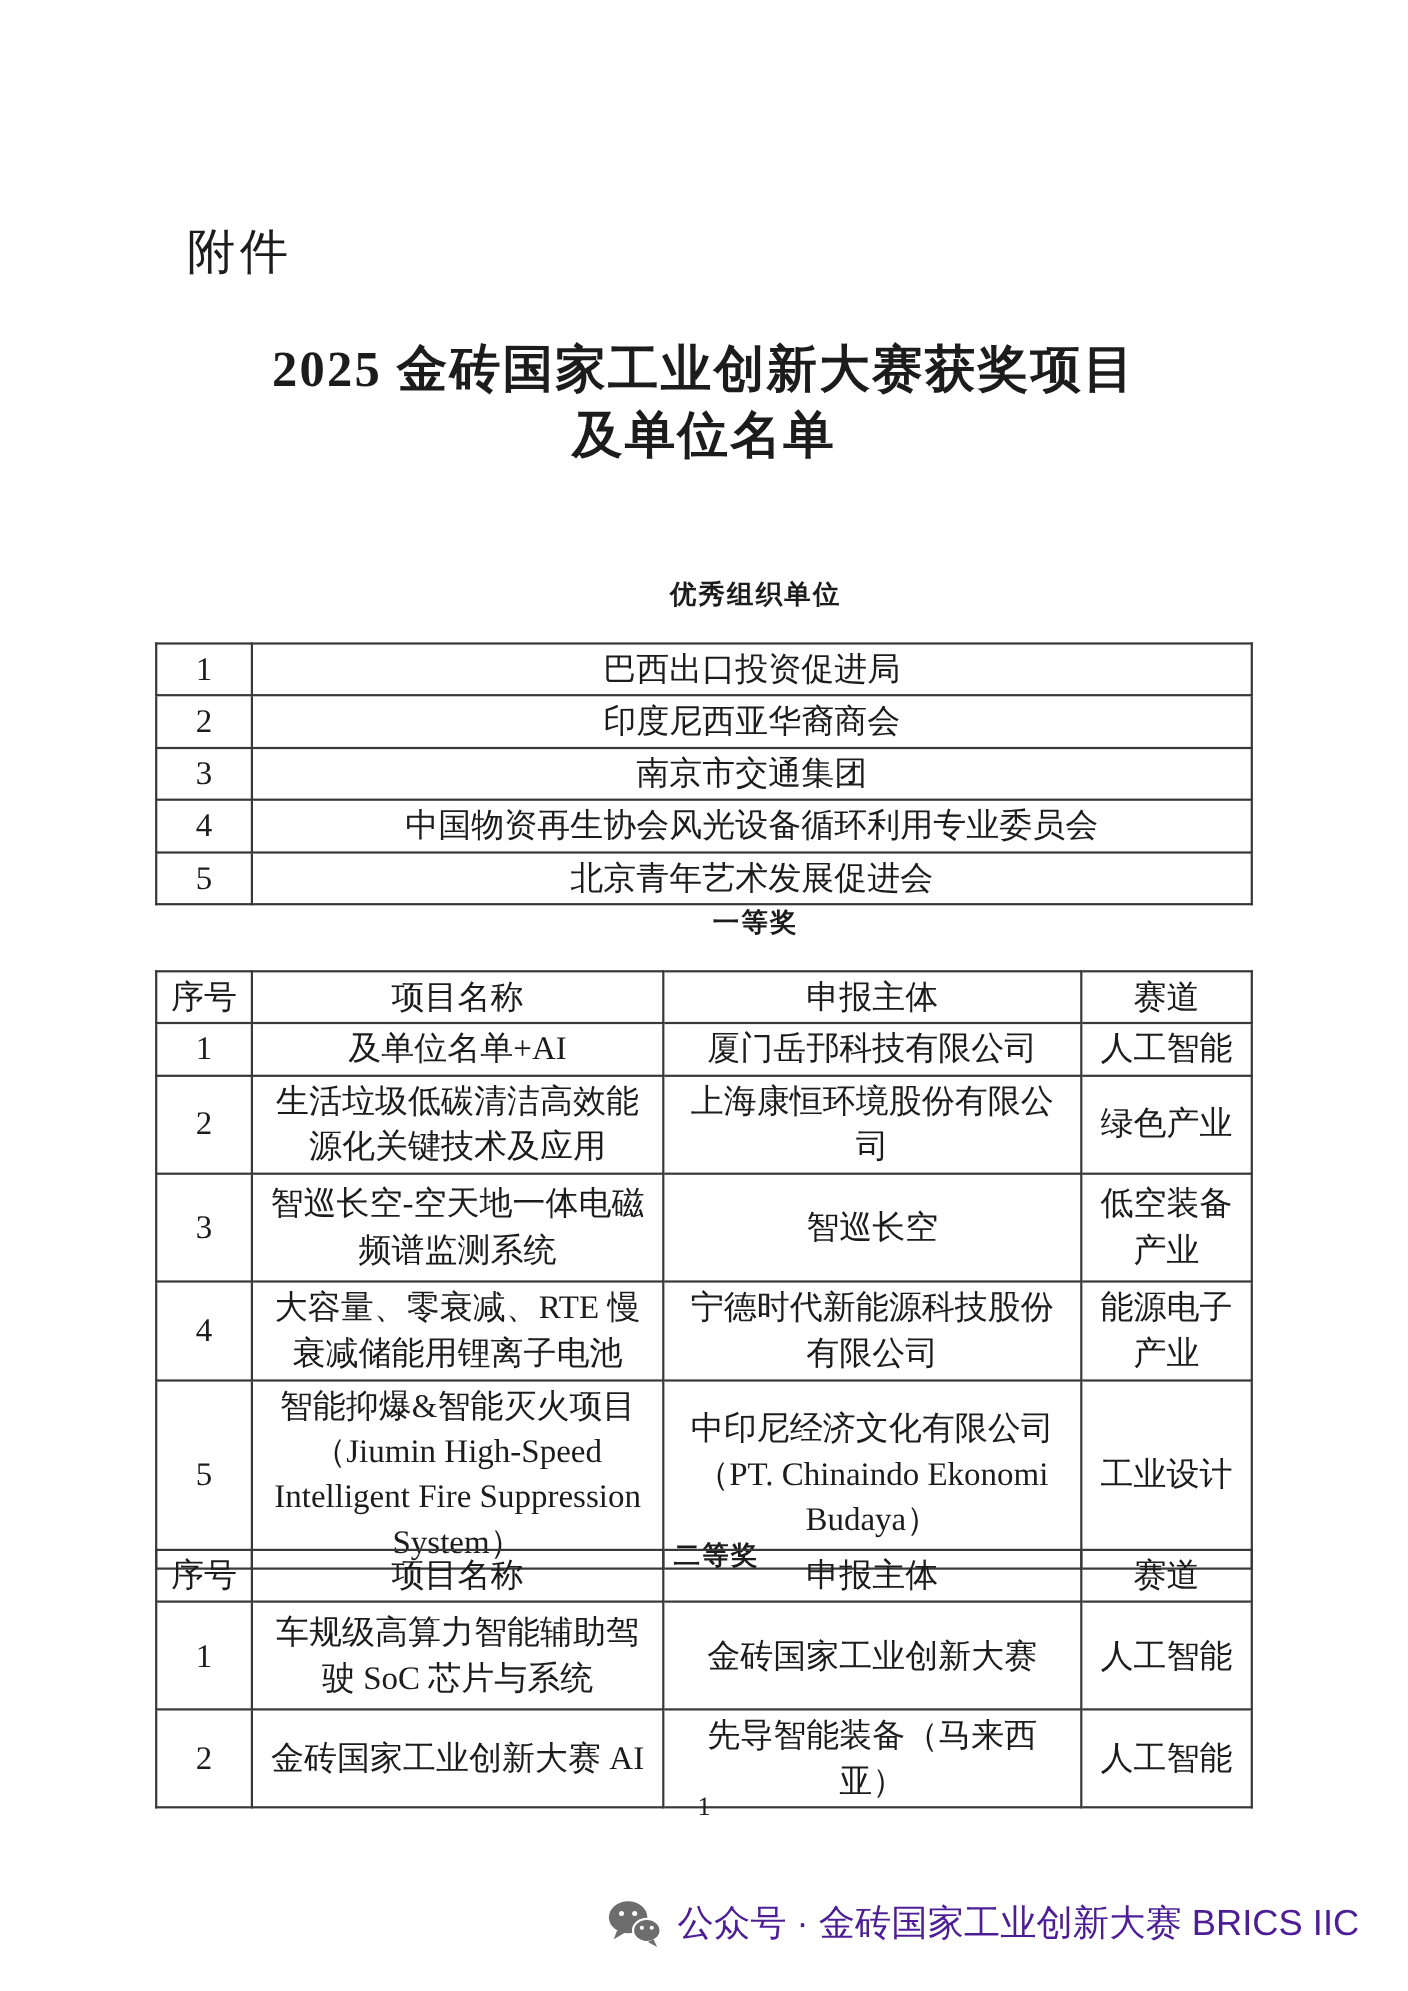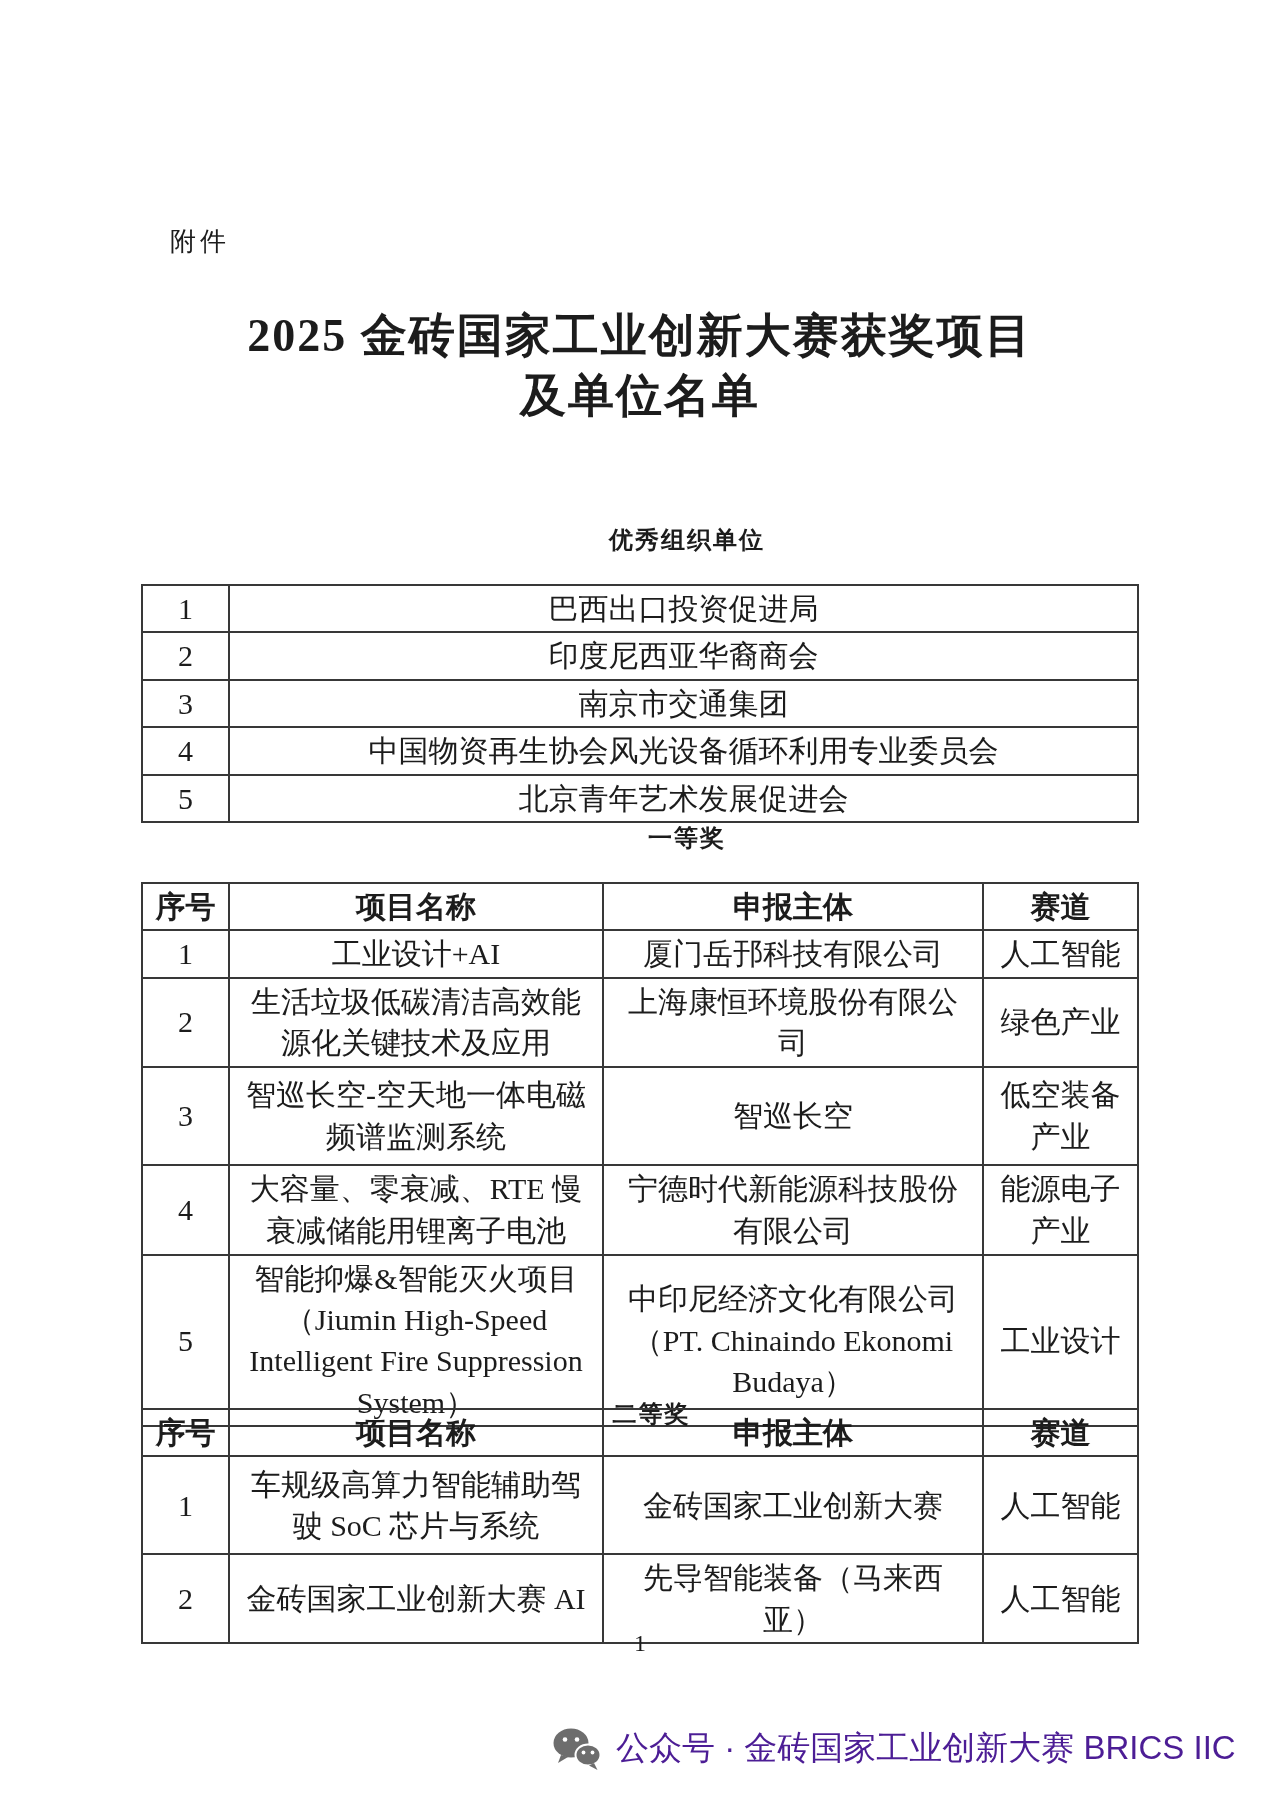--- a/index.html
+++ b/index.html
@@ -1,42 +1,42 @@
 <!DOCTYPE html>
 <html><head>
 <meta charset="utf-8">
 <style>
   html,body{margin:0;padding:0;background:#e8e8e8;}
   .page{
     position:relative;width:1280px;height:1810px;background:#ffffff;
     margin:0 auto;overflow:hidden;
     font-family:"Liberation Serif","DejaVu Serif",serif;color:#1c1c1c;
   }
-  .attachment{position:absolute;left:170px;top:224px;font-size:26px;letter-spacing:4px;}
+  .attachment{position:absolute;left:170px;top:200px;font-size:44px;letter-spacing:4px;}
   .doc-title{
     position:absolute;left:0;top:306px;width:100%;text-align:center;
     font-size:46px;font-weight:bold;line-height:60px;letter-spacing:2px;
   }
   .sec-heading{
     position:absolute;left:0;width:100%;text-align:center;box-sizing:border-box;padding-left:94px;
     font-family:"Liberation Sans","DejaVu Sans",sans-serif;
     font-size:24px;font-weight:bold;letter-spacing:2px;
   }
   .sec-heading.org{top:524px;}
   .sec-heading.first{top:822px;}
   .sec-heading.second{top:1398px;padding-left:23px;}
   table.tbl{
     position:absolute;left:141px;width:996px;border-collapse:collapse;table-layout:fixed;
     font-size:30px;
   }
   table.tbl td,table.tbl th{
     border:2px solid #383838;text-align:center;vertical-align:middle;
     padding:2px 10px;line-height:1.38;font-weight:normal;overflow:hidden;
   }
-  table.tbl th{font-weight:bold;}
+  table.tbl th{font-weight:normal;}
   table.org-tbl{top:584px;}
   table.org-tbl td{height:38px;}
   table.fp-tbl{top:882px;}
   table.sp-tbl{top:1408px;}
   tr.h38 td,tr.h38 th{height:34px;}
   tr.h80 td{height:76px;}
   tr.h96 td{height:92px;}
   tr.h88 td{height:84px;}
   tr.h114 td{height:110px;}
   tr.h42 td{height:38px;}
@@ -101,21 +101,21 @@
       </colgroup>
     <tbody>
       <tr class="h38">
         <th>序号</th>
         <th>项目名称</th>
         <th>申报主体</th>
         <th>赛道</th>
       </tr>
       <tr class="h38">
         <td>1</td>
-        <td>工业设计+AI</td>
+        <td>及单位名单+AI</td>
         <td>厦门岳邘科技有限公司</td>
         <td>人工智能</td>
       </tr>
       <tr class="h80">
         <td>2</td>
         <td>生活垃圾低碳清洁高效能源化关键技术及应用</td>
         <td>上海康恒环境股份有限公司</td>
         <td>绿色产业</td>
       </tr>
       <tr class="h96">

